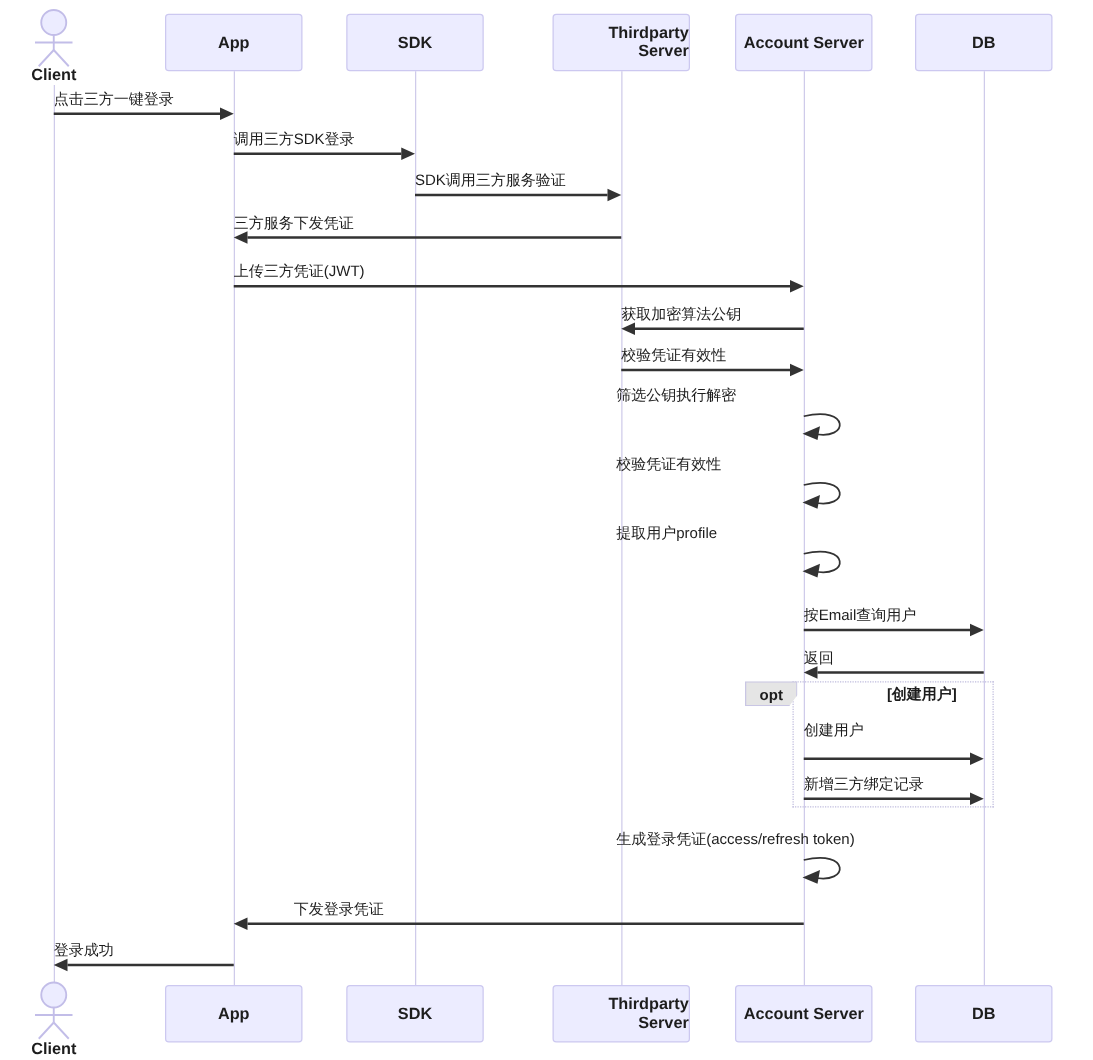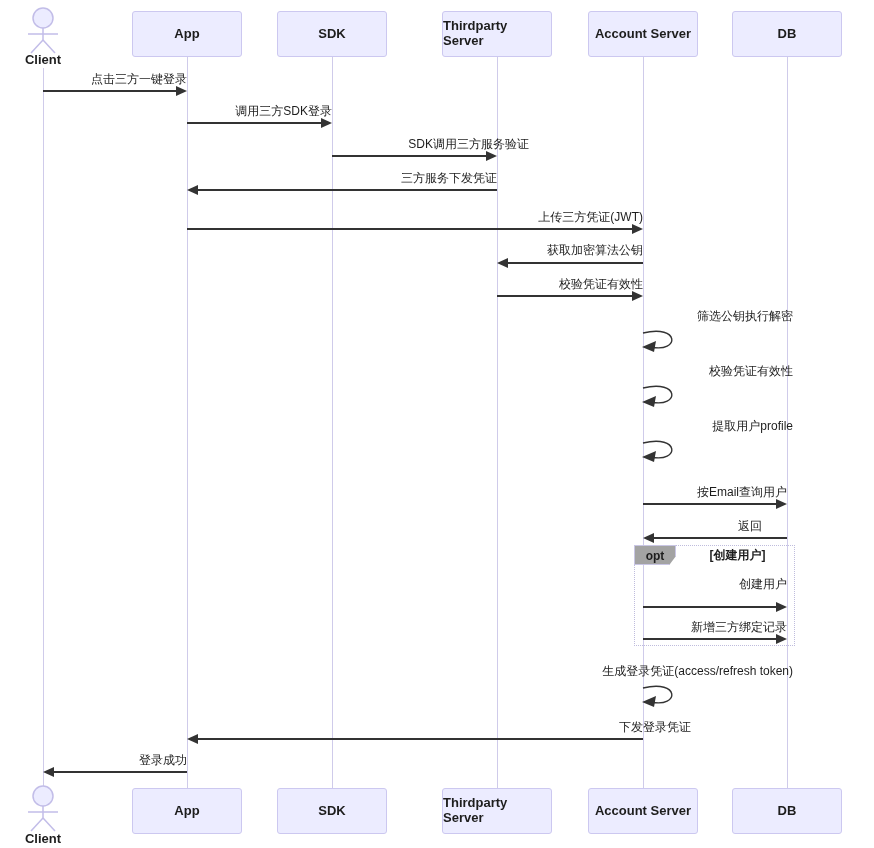--- a/index.html
+++ b/index.html
@@ -7,25 +7,25 @@
     position:relative;
     background:#ffffff;
     overflow:hidden;
     font-family:"Liberation Sans","DejaVu Sans",sans-serif;
   }
   .lifeline{position:absolute;width:1px;}
   .pbox{
     position:absolute;width:110px;height:46px;border-radius:3px;
     display:flex;align-items:center;justify-content:center;
     font-size:13px;font-weight:bold;box-sizing:border-box;
-    border:1px solid transparent;text-align:left;line-height:1.15;
+    border:1px solid transparent;text-align:right;line-height:1.15;
   }
   .actor-label{position:absolute;width:80px;font-size:13px;font-weight:bold;text-align:center;height:15px;line-height:15px;}
   .actor-figure{position:absolute;}
-  .msg-label{position:absolute;font-size:12px;text-align:right;white-space:nowrap;height:15px;line-height:15px;}
+  .msg-label{position:absolute;font-size:12px;text-align:left;white-space:nowrap;height:15px;line-height:15px;}
   .msg-line{position:absolute;height:1.5px;}
   .arr{position:absolute;width:0;height:0;border-top:5px solid transparent;border-bottom:5px solid transparent;}
   .self-loop{position:absolute;overflow:visible;}
   .frame{position:absolute;border:1px dotted;box-sizing:border-box;}
   .frame-tab{
     position:absolute;width:42px;height:20px;font-size:12px;font-weight:bold;
     line-height:20px;text-align:center;box-sizing:border-box;border:1px solid;
     clip-path:polygon(0 0,100% 0,100% 55%,84% 100%,0 100%);
   }
   .frame-cond{position:absolute;font-size:12px;font-weight:bold;text-align:center;height:15px;line-height:15px;white-space:nowrap;}
@@ -65,30 +65,30 @@
     <div class="pbox" style="left: 588px; top: 11px; background: rgb(236, 236, 255); border-color: rgb(204, 200, 240);">Account Server</div>
     <div class="pbox" style="left: 588px; top: 788px; background: rgb(236, 236, 255); border-color: rgb(204, 200, 240);">Account Server</div>
     <div class="pbox" style="left: 732px; top: 11px; background: rgb(236, 236, 255); border-color: rgb(204, 200, 240);">DB</div>
     <div class="pbox" style="left: 732px; top: 788px; background: rgb(236, 236, 255); border-color: rgb(204, 200, 240);">DB</div>
     <div class="msg-label" style="left: 43px; width: 144px; top: 72px;">点击三方一键登录</div>
     <div class="msg-line" style="top: 90px; width: 133px; background: rgb(51, 51, 51); left: 43px;"></div>
     <div class="arr" style="top: 86px; left: 176px; border-left: 11px solid rgb(51, 51, 51);"></div>
     <div class="msg-label" style="left: 187px; width: 145px; top: 104px;">调用三方SDK登录</div>
     <div class="msg-line" style="top: 122px; width: 134px; background: rgb(51, 51, 51); left: 187px;"></div>
     <div class="arr" style="top: 118px; left: 321px; border-left: 11px solid rgb(51, 51, 51);"></div>
-    <div class="msg-label" style="left: 332px; width: 165px; top: 137px; margin-left: 32px;">SDK调用三方服务验证</div>
+    <div class="msg-label" style="left: 332px; width: 165px; top: 137px;">SDK调用三方服务验证</div>
     <div class="msg-line" style="top: 155px; width: 154px; background: rgb(51, 51, 51); left: 332px;"></div>
     <div class="arr" style="top: 151px; left: 486px; border-left: 11px solid rgb(51, 51, 51);"></div>
     <div class="msg-label" style="left: 187px; width: 310px; top: 171px;">三方服务下发凭证</div>
     <div class="msg-line" style="top: 189px; width: 299px; background: rgb(51, 51, 51); left: 198px;"></div>
     <div class="arr" style="top: 185px; left: 187px; border-right: 11px solid rgb(51, 51, 51);"></div>
     <div class="msg-label" style="left: 187px; width: 456px; top: 210px;">上传三方凭证(JWT)</div>
     <div class="msg-line" style="top: 228px; width: 445px; background: rgb(51, 51, 51); left: 187px;"></div>
     <div class="arr" style="top: 224px; left: 632px; border-left: 11px solid rgb(51, 51, 51);"></div>
-    <div class="msg-label" style="left: 497px; width: 146px; top: 244px; font-family: Liberation Mono, monospace;">获取加密算法公钥</div>
+    <div class="msg-label" style="left: 497px; width: 146px; top: 244px;">获取加密算法公钥</div>
     <div class="msg-line" style="top: 262px; width: 135px; background: rgb(51, 51, 51); left: 508px;"></div>
     <div class="arr" style="top: 258px; left: 497px; border-right: 11px solid rgb(51, 51, 51);"></div>
     <div class="msg-label" style="left: 497px; width: 146px; top: 277px;">校验凭证有效性</div>
     <div class="msg-line" style="top: 295px; width: 135px; background: rgb(51, 51, 51); left: 497px;"></div>
     <div class="arr" style="top: 291px; left: 632px; border-left: 11px solid rgb(51, 51, 51);"></div>
     <div class="msg-label" style="left: 493px; width: 300px; top: 309px;">筛选公钥执行解密</div>
     <svg width="44" height="26" viewBox="0 0 44 26" class="self-loop" style="position: absolute; left: 642px; top: 328px; overflow: visible;">
       <path d="M1,5 C38,-4 38,25 9,19" fill="none" stroke="#333333" stroke-width="1.4"></path>
       <polygon points="0,19 14,13 12,24" fill="#333333"></polygon>
     </svg>
@@ -98,36 +98,36 @@
       <polygon points="0,19 14,13 12,24" fill="#333333"></polygon>
     </svg>
     <div class="msg-label" style="left: 493px; width: 300px; top: 419px;">提取用户profile</div>
     <svg width="44" height="26" viewBox="0 0 44 26" class="self-loop" style="position: absolute; left: 642px; top: 438px; overflow: visible;">
       <path d="M1,5 C38,-4 38,25 9,19" fill="none" stroke="#333333" stroke-width="1.4"></path>
       <polygon points="0,19 14,13 12,24" fill="#333333"></polygon>
     </svg>
     <div class="msg-label" style="left: 643px; width: 144px; top: 485px;">按Email查询用户</div>
     <div class="msg-line" style="top: 503px; width: 133px; background: rgb(51, 51, 51); left: 643px;"></div>
     <div class="arr" style="top: 499px; left: 776px; border-left: 11px solid rgb(51, 51, 51);"></div>
-    <div class="msg-label" style="left: 618px; width: 144px; top: 519px;">返回</div>
+    <div class="msg-label" style="left: 643px; width: 144px; top: 519px;">返回</div>
     <div class="msg-line" style="top: 537px; width: 133px; background: rgb(51, 51, 51); left: 654px;"></div>
     <div class="arr" style="top: 533px; left: 643px; border-right: 11px solid rgb(51, 51, 51);"></div>
     <div class="msg-label" style="left: 643px; width: 144px; top: 577px;">创建用户</div>
     <div class="msg-line" style="top: 606px; width: 133px; background: rgb(51, 51, 51); left: 643px;"></div>
     <div class="arr" style="top: 602px; left: 776px; border-left: 11px solid rgb(51, 51, 51);"></div>
     <div class="msg-label" style="left: 643px; width: 144px; top: 620px;">新增三方绑定记录</div>
     <div class="msg-line" style="top: 638px; width: 133px; background: rgb(51, 51, 51); left: 643px;"></div>
     <div class="arr" style="top: 634px; left: 776px; border-left: 11px solid rgb(51, 51, 51);"></div>
     <div class="msg-label" style="left: 493px; width: 300px; top: 664px;">生成登录凭证(access/refresh token)</div>
     <svg width="44" height="26" viewBox="0 0 44 26" class="self-loop" style="position: absolute; left: 642px; top: 683px; overflow: visible;">
       <path d="M1,5 C38,-4 38,25 9,19" fill="none" stroke="#333333" stroke-width="1.4"></path>
       <polygon points="0,19 14,13 12,24" fill="#333333"></polygon>
     </svg>
     <div class="msg-label" style="left: 187px; width: 456px; top: 720px; padding-left: 48px;">下发登录凭证</div>
     <div class="msg-line" style="top: 738px; width: 445px; background: rgb(51, 51, 51); left: 198px;"></div>
     <div class="arr" style="top: 734px; left: 187px; border-right: 11px solid rgb(51, 51, 51);"></div>
     <div class="msg-label" style="left: 43px; width: 144px; top: 753px;">登录成功</div>
     <div class="msg-line" style="top: 771px; width: 133px; background: rgb(51, 51, 51); left: 54px;"></div>
     <div class="arr" style="top: 767px; left: 43px; border-right: 11px solid rgb(51, 51, 51);"></div>
     <div class="frame" style="left: 634px; top: 545px; width: 161px; height: 101px; border-color: rgb(191, 188, 221);"></div>
-    <div class="frame-tab" style="left: 634px; top: 545px; background: #a3a3a3; border-color: rgb(201, 198, 228);">opt</div>
+    <div class="frame-tab" style="left: 596px; top: 545px; background: #e5e5e5; border-color: rgb(201, 198, 228);">opt</div>
     <div class="frame-cond" style="left: 680px; width: 115px; top: 548px;">[创建用户]</div>
   </div>
 
 </body></html>

